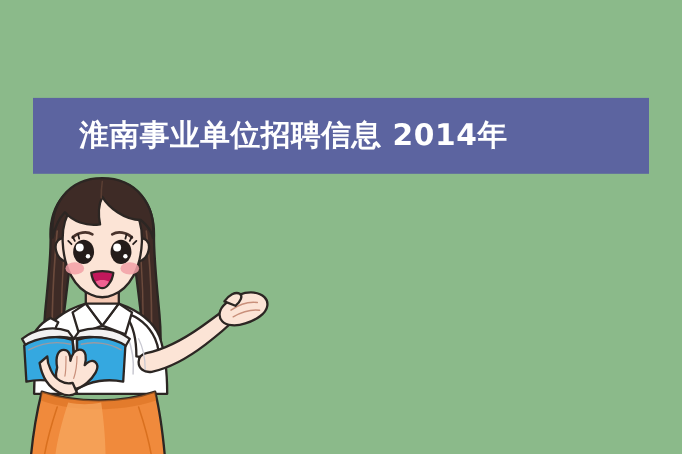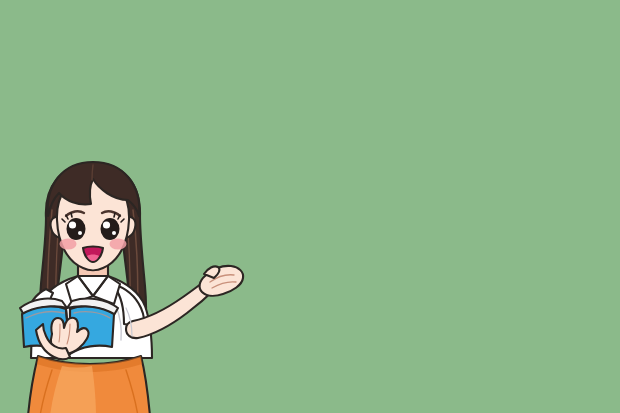--- a/index.html
+++ b/index.html
@@ -57,20 +57,23 @@
     display: block;
     width: 265px;
     height: 255px;
   }
 </style>
 </head>
 <body>
 
 <div id="canvas">
 
+  <div id="title-banner">
+    <span id="title-text">淮南事业单位招聘信息 2014年</span>
+  </div>
 
   <div id="illustration">
     <svg viewBox="0 0 265 255" xmlns="http://www.w3.org/2000/svg">
       <defs>
         <clipPath id="frameClip">
           <rect x="0" y="0" width="265" height="255"></rect>
         </clipPath>
       </defs>
 
       <g clip-path="url(#frameClip)" stroke="#2C2623" stroke-width="2.1" stroke-linejoin="round" stroke-linecap="round">

